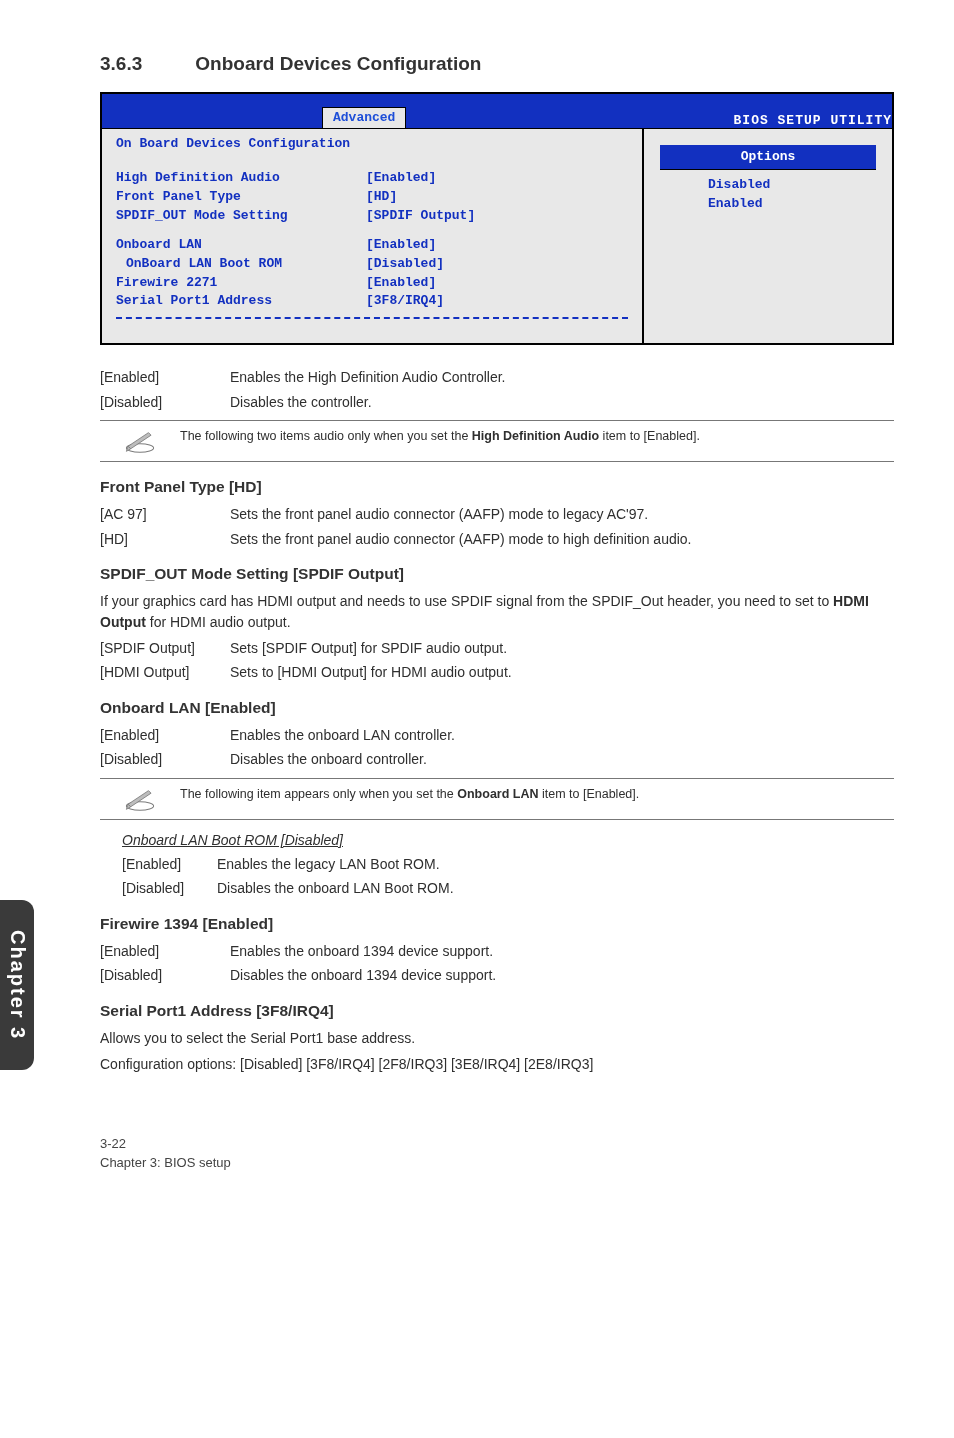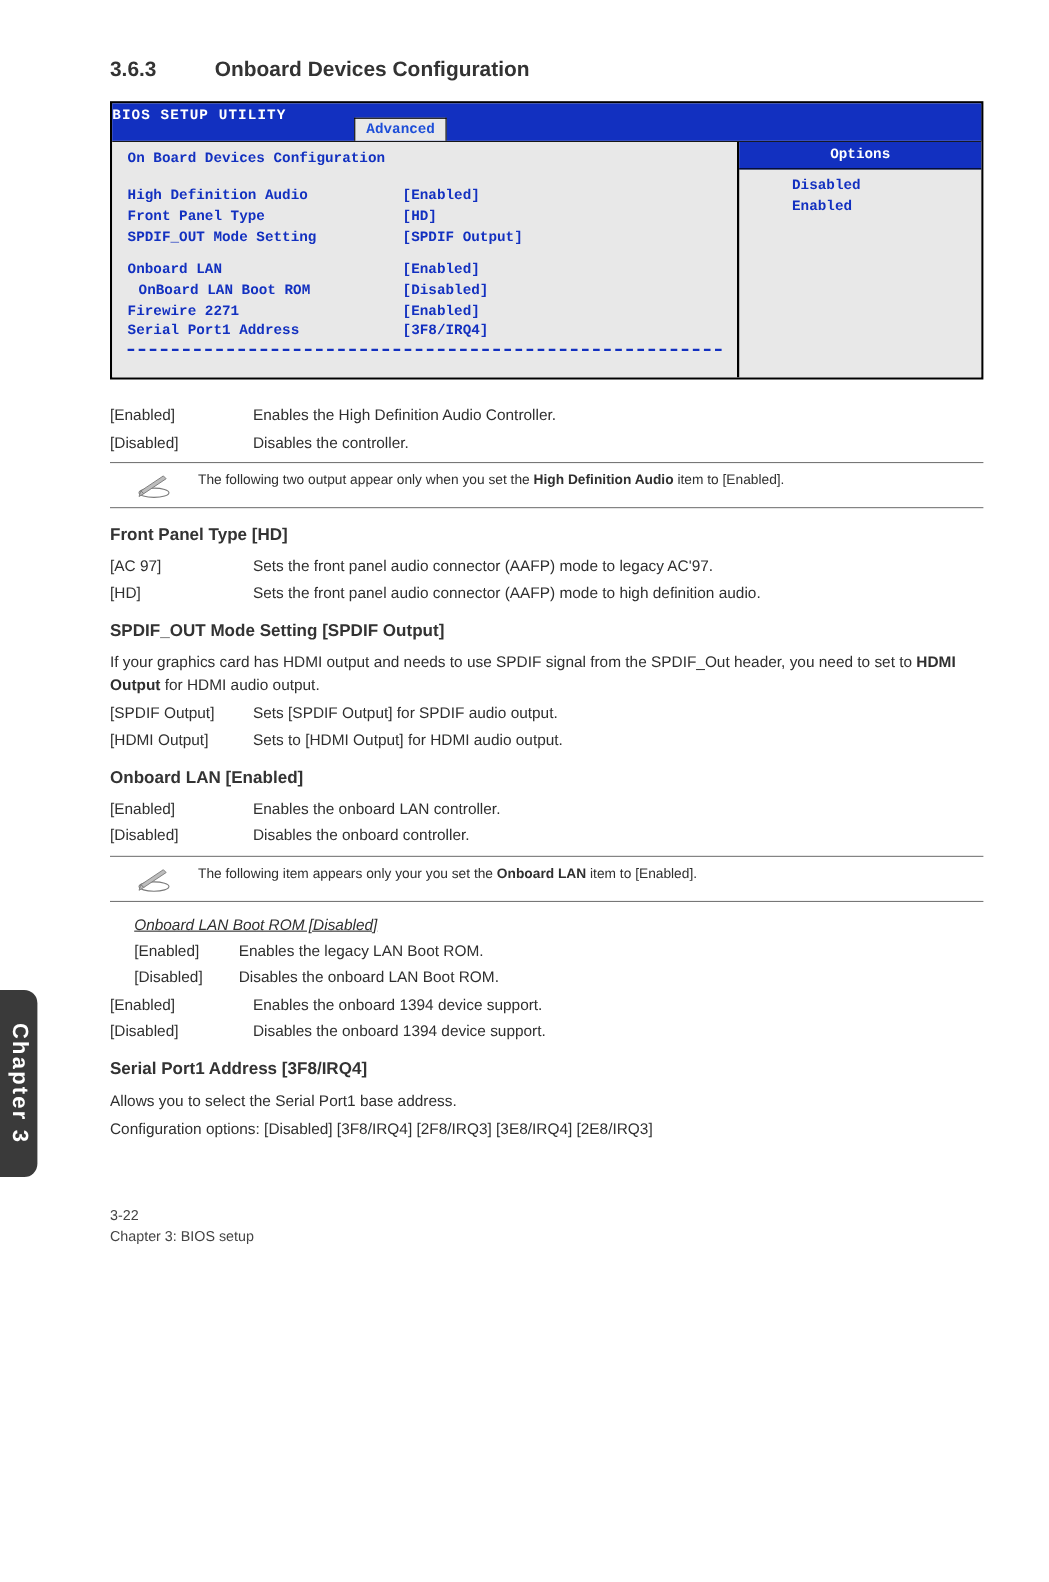--- a/index.html
+++ b/index.html
@@ -31,22 +31,22 @@
     font-size: 13px;
     margin-bottom: 22px;
   }
   .bios-top {
     background: #1230c0;
     color: #fff;
     position: relative;
     height: 34px;
   }
   .bios-top .title {
-    text-align: left;
-    padding-top: 2px;
+    text-align: right;
+    padding-top: 18px;
     font-weight: bold;
     letter-spacing: 1px;
   }
   .bios-top .tab {
     position: absolute;
     left: 220px;
     bottom: 0;
     background: #e8e8e8;
     color: #1d4ed8;
     padding: 1px 10px 0 10px;
@@ -69,22 +69,22 @@
     color: #1230c0;
     font-weight: bold;
     margin-bottom: 6px;
   }
   .bios-row { display: flex; }
   .bios-row .k { width: 250px; color: #1230c0; font-weight: bold; }
   .bios-row .v { color: #1230c0; font-weight: bold; }
   .bios-row.sub .k { padding-left: 10px; }
   .bios-gap { height: 10px; }
   .bios-right {
-    width: 220px;
-    padding: 0;
+    width: 248px;
+    padding: 16px;
   }
   .bios-right .opt-head {
     background: #1230c0;
     color: #fff;
     text-align: center;
     padding: 3px 0;
     border-bottom: 1px solid #000;
     font-weight: bold;
   }
   .bios-right .opts {
@@ -229,21 +229,21 @@
 
   <div class="note-row">
     <div class="iconcell">
       <svg viewBox="0 0 40 30">
           <ellipse cx="20" cy="22" rx="16" ry="5" fill="none" stroke="#7a7a7a" stroke-width="1.2"></ellipse>
           <path d="M6 20 L30 4 L33 7 L9 23 Z" fill="#bdbdbd" stroke="#7a7a7a" stroke-width="1"></path>
           <path d="M6 20 L4 26 L9 23 Z" fill="#bdbdbd" stroke="#7a7a7a" stroke-width="1"></path>
         </svg>
     </div>
     <div class="notetext">
-      <span>The following two output appear only when you set the </span><b>High Definition Audio</b><span> item to [Enabled].</span>
+      <span>The following two items audio only when you set the </span><b>High Definition Audio</b><span> item to [Enabled].</span>
     </div>
   </div>
 
   <h3 class="item-title">Front Panel Type [HD]</h3>
   <div class="kv-line">
       <span class="kk">[AC 97]</span>
       <span>Sets the front panel audio connector (AAFP) mode to legacy AC'97.</span>
     </div>
   <div class="kv-line">
       <span class="kk">[HD]</span>
@@ -275,36 +275,37 @@
 
   <div class="note-row">
     <div class="iconcell">
       <svg viewBox="0 0 40 30">
           <ellipse cx="20" cy="22" rx="16" ry="5" fill="none" stroke="#7a7a7a" stroke-width="1.2"></ellipse>
           <path d="M6 20 L30 4 L33 7 L9 23 Z" fill="#bdbdbd" stroke="#7a7a7a" stroke-width="1"></path>
           <path d="M6 20 L4 26 L9 23 Z" fill="#bdbdbd" stroke="#7a7a7a" stroke-width="1"></path>
         </svg>
     </div>
     <div class="notetext">
-      <span>The following item appears only your you set the </span><b>Onboard LAN</b><span> item to [Enabled].</span>
+      <span>The following item appears only when you set the </span><b>Onboard LAN</b><span> item to [Enabled].</span>
     </div>
   </div>
 
   <div class="indent-block">
     <span class="sub-under">Onboard LAN Boot ROM [Disabled]</span>
     <div class="kv-line">
         <span class="kk">[Enabled]</span>
         <span>Enables the legacy LAN Boot ROM.</span>
       </div>
     <div class="kv-line">
         <span class="kk">[Disabled]</span>
         <span>Disables the onboard LAN Boot ROM.</span>
       </div>
   </div>
 
+  <h3 class="item-title">Firewire 1394 [Enabled]</h3>
   <div class="kv-line">
       <span class="kk">[Enabled]</span>
       <span>Enables the onboard 1394 device support.</span>
     </div>
   <div class="kv-line">
       <span class="kk">[Disabled]</span>
       <span>Disables the onboard 1394 device support.</span>
     </div>
 
   <h3 class="item-title">Serial Port1 Address [3F8/IRQ4]</h3>

